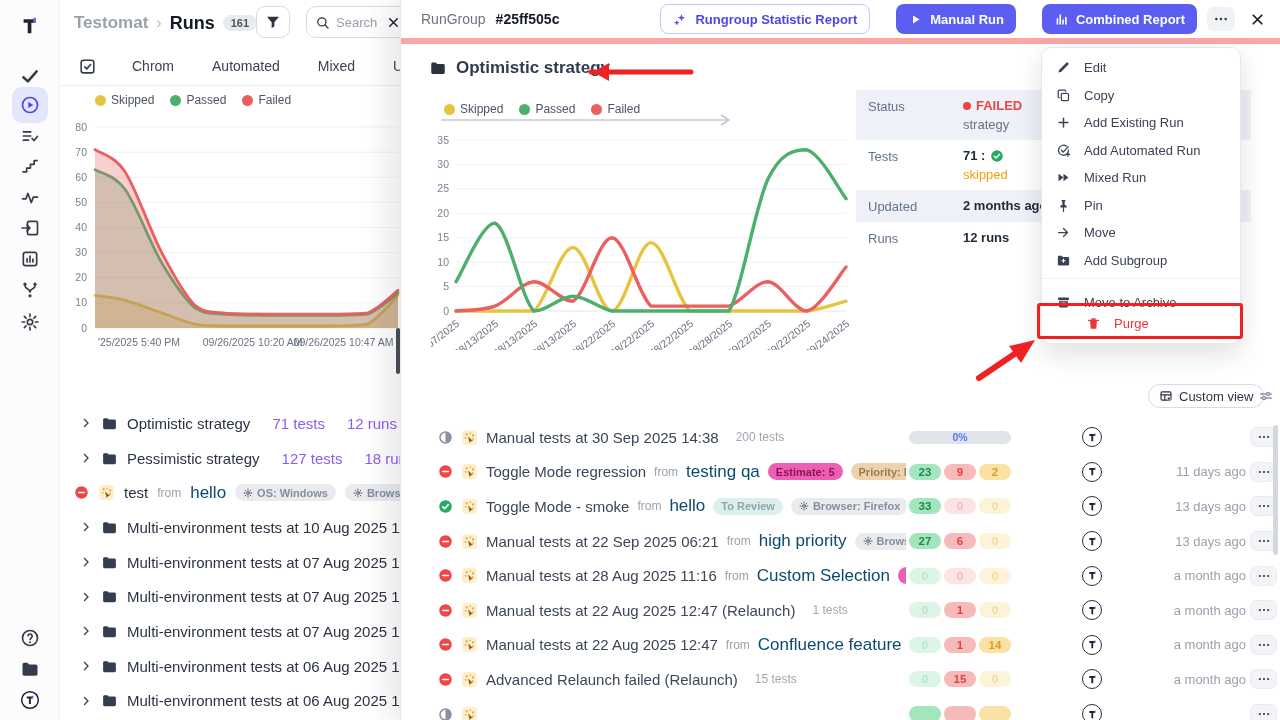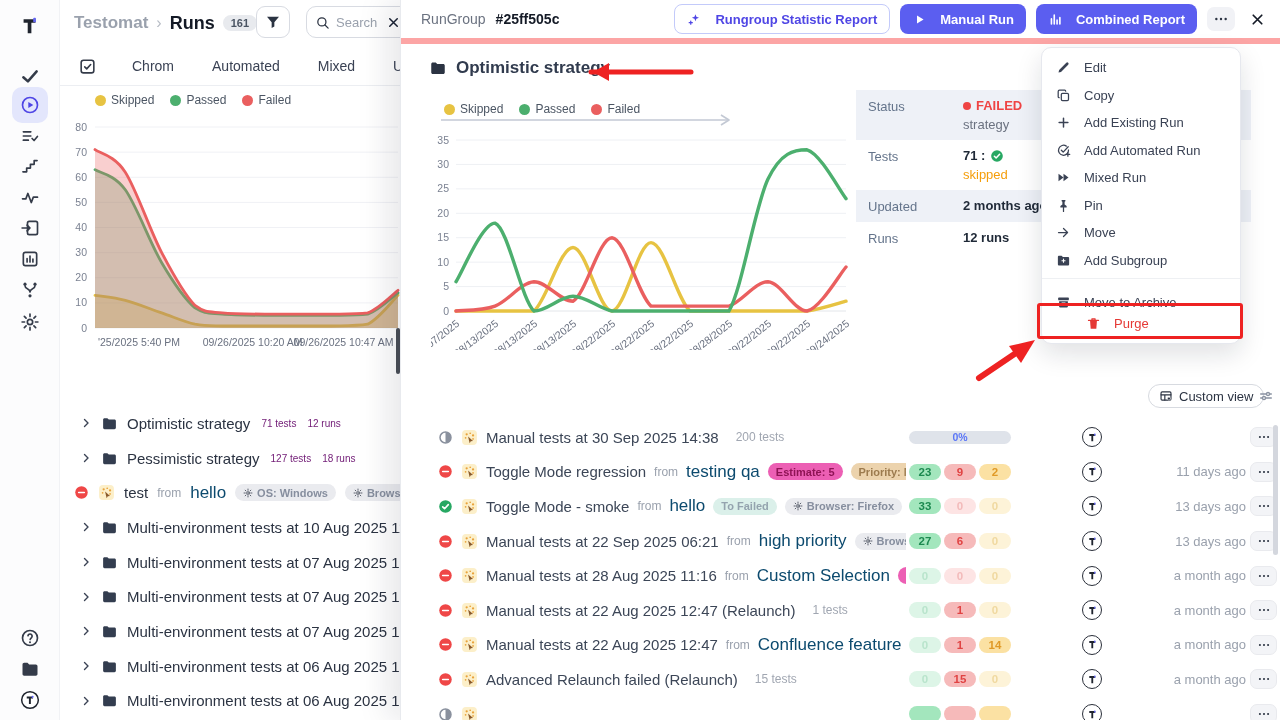--- a/index.html
+++ b/index.html
@@ -36,41 +36,41 @@
   .lg-item { display:flex; align-items:center; gap:5px; font-size:12px; color:#4b5563; }
   .lg-dot { width:11px; height:11px; border-radius:50%; }
   #left-chart { position:absolute; left:60px; top:88px; width:345px; height:275px; }
 
   
   #group-list { position:absolute; left:60px; top:406px; width:345px; bottom:0; overflow:hidden; }
   .g-row { height:34.7px; display:flex; align-items:center; gap:9px; padding-left:20px; white-space:nowrap; cursor:pointer; }
   .g-chev { color:#3a4254; display:flex; }
   .g-folder { color:#333d4f; display:flex; }
   .g-name { font-size:15px; color:#2b3342; font-weight:500; }
-  .g-meta { font-size:10px; color:#701a75; margin-left:2px; }
+  .g-meta { font-size:15px; color:#8b5cf6; margin-left:13px; }
   .from-label { font-size:12px; color:#9aa1ad; }
   .from-name { font-size:17px; font-weight:400; color:#0c4a6e; }
 
   
   .badge { display:inline-flex; align-items:center; gap:4px; font-size:11px; font-weight:600; padding:2.5px 8px; border-radius:9px; white-space:nowrap; }
   .badge.env { background:#eaebef; color:#868e9e; }
   .badge.estimate { background:#ec5fb4; color:#8f1355; }
   .badge.priority { background:#ecd3ad; color:#9c7b4e; }
   .badge.review { background:#dbf0ea; color:#94a3ae; }
 
   
   #page-scroll { position:absolute; left:396px; top:328px; width:4px; height:46px; background:#4a4f57; border-radius:2px; }
 
   
   #drawer { position:absolute; left:400px; top:0; width:880px; height:720px; background:#fff; box-shadow:-12px 0 30px rgba(15,23,42,.10); border-left:1px solid #e8eaee; }
   #drawer-header { position:absolute; left:0; top:0; right:0; height:44px; border-bottom:6px solid #fca5a5; display:flex; align-items:center; padding:0 14px 0 20px; gap:10px; }
   .dh-kind { font-size:14px; color:#6b7280; }
   .dh-id { font-size:14px; font-weight:700; color:#141a26; }
   #dh-actions { margin-left:auto; display:flex; align-items:center; gap:10px; }
-  .btn { height:30px; border-radius:8px; display:inline-flex; align-items:center; gap:13px; padding:0 12px; font-size:13px; font-weight:600; cursor:pointer; border:none; white-space:nowrap; }
+  .btn { height:30px; border-radius:8px; display:inline-flex; align-items:center; gap:7px; padding:0 12px; font-size:13px; font-weight:600; cursor:pointer; border:none; white-space:nowrap;margin-left:16px; }
   .btn.outline { background:#fff; border:1.5px solid #c3cafa; color:#4f46e5; }
   .btn.solid { background:#5b5ef0; color:#fff; }
   .icon-btn { width:28px; height:24px; border-radius:7px; background:#f1f2f6; display:flex; align-items:center; justify-content:center; color:#2b3342; cursor:pointer; border:none; }
   #drawer-close { color:#141a26; display:flex; cursor:pointer; margin-left:4px; }
 
   #drawer-title { position:absolute; left:28px; top:58px; display:flex; align-items:center; gap:9px; }
   #drawer-title .t { font-size:17px; font-weight:700; color:#313b4e; }
 
   #modal-legend { position:absolute; left:43px; top:102px; display:flex; gap:16px; align-items:center; z-index:2; }
   #modal-chart { position:absolute; left:30px; top:98px; width:440px; height:252px; }
@@ -814,21 +814,21 @@
                 <circle cx="17" cy="14" r="1.2"></circle>
                 <circle cx="6.5" cy="12.5" r="1.2"></circle>
               </g>
               <path d="M10 10.5l7 6.5-3.2.4-1.6 2.6z" fill="#8a5a2a"></path>
             </svg>
           </span>
           <span class="rr-title">Toggle Mode - smoke</span>
           <span class="from-label">from</span>
           <span class="from-name">hello</span>
           <span class="badge review">
-            <span>To Failed</span>
+            <span>To Review</span>
           </span>
           <span class="badge env">
             <span style="display:flex;color:#3f4654">
               <svg viewBox="0 0 24 24" width="10" height="10">
                 <circle cx="12" cy="12" r="3.2" stroke="currentColor" stroke-width="2" fill="none" stroke-linecap="round" stroke-linejoin="round"></circle>
                 <path d="M12 2.5v3M12 18.5v3M2.5 12h3M18.5 12h3M5.2 5.2l2.1 2.1M16.7 16.7l2.1 2.1M18.8 5.2l-2.1 2.1M7.3 16.7l-2.1 2.1" stroke="currentColor" stroke-width="2" fill="none" stroke-linecap="round" stroke-linejoin="round"></path>
               </svg>
             </span>
             <span>Browser: Firefox</span>
           </span>

